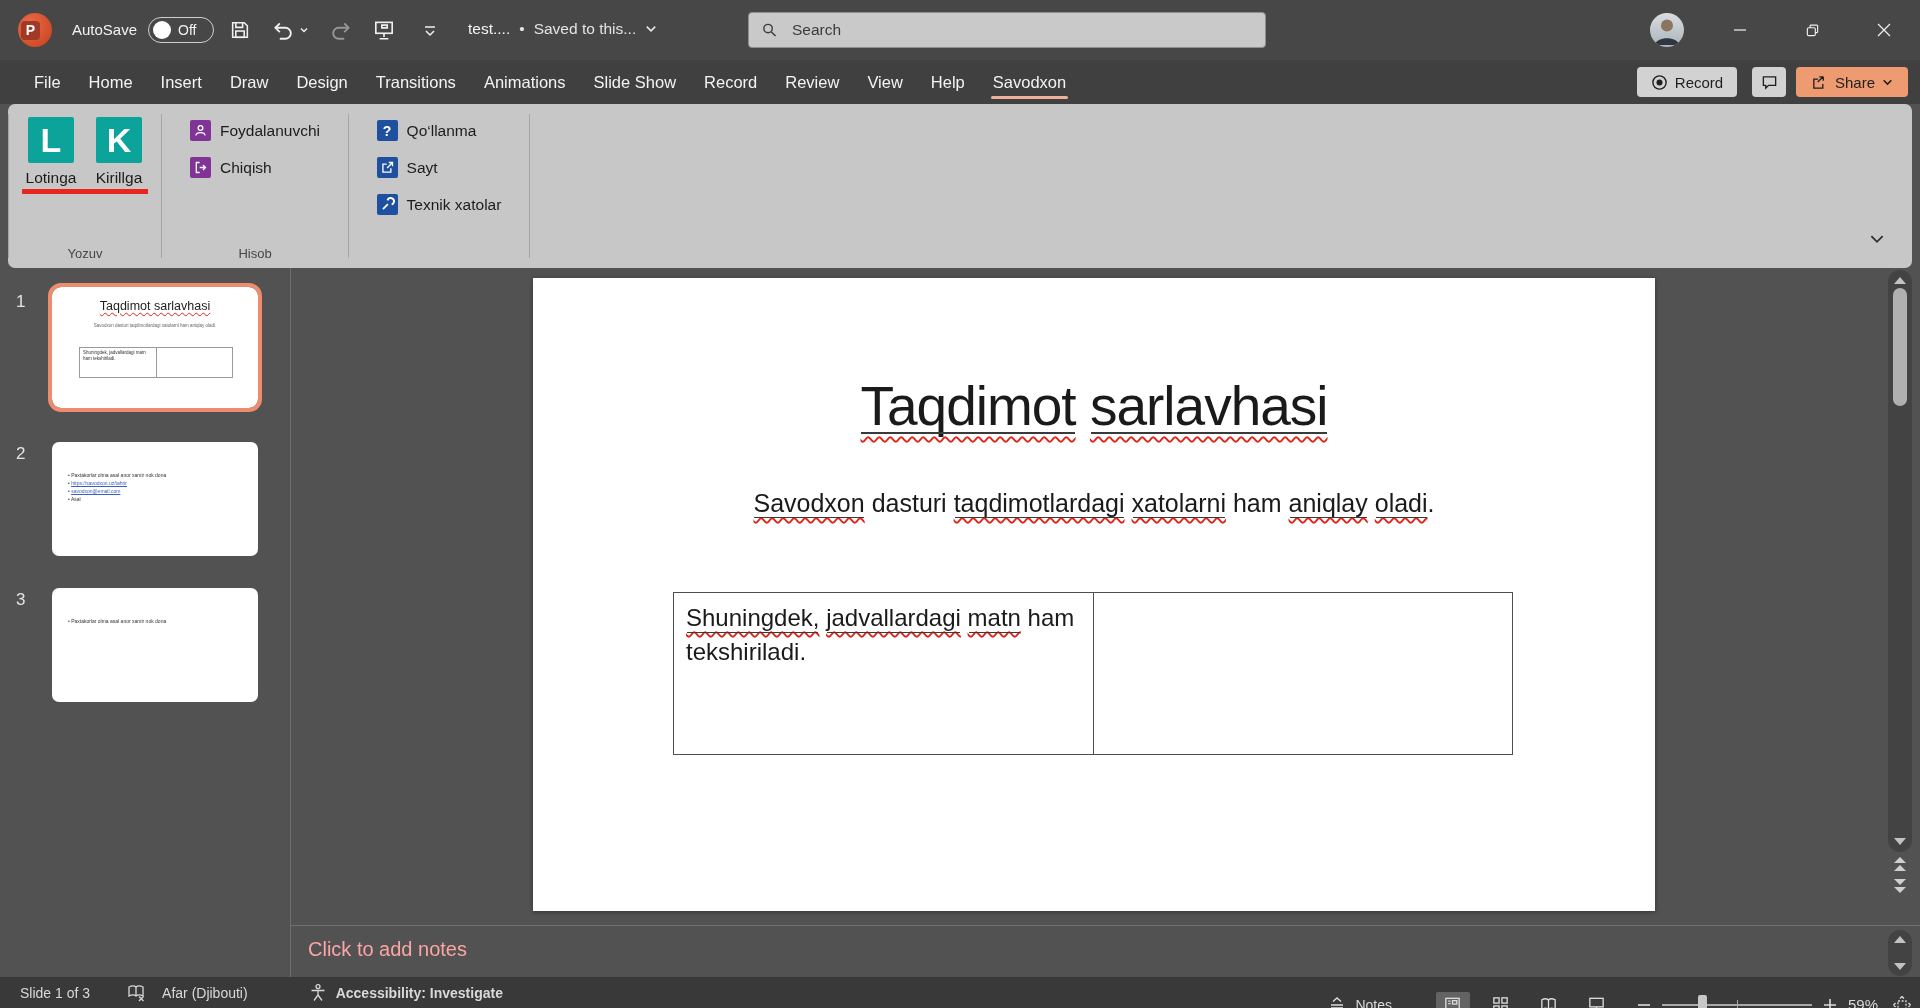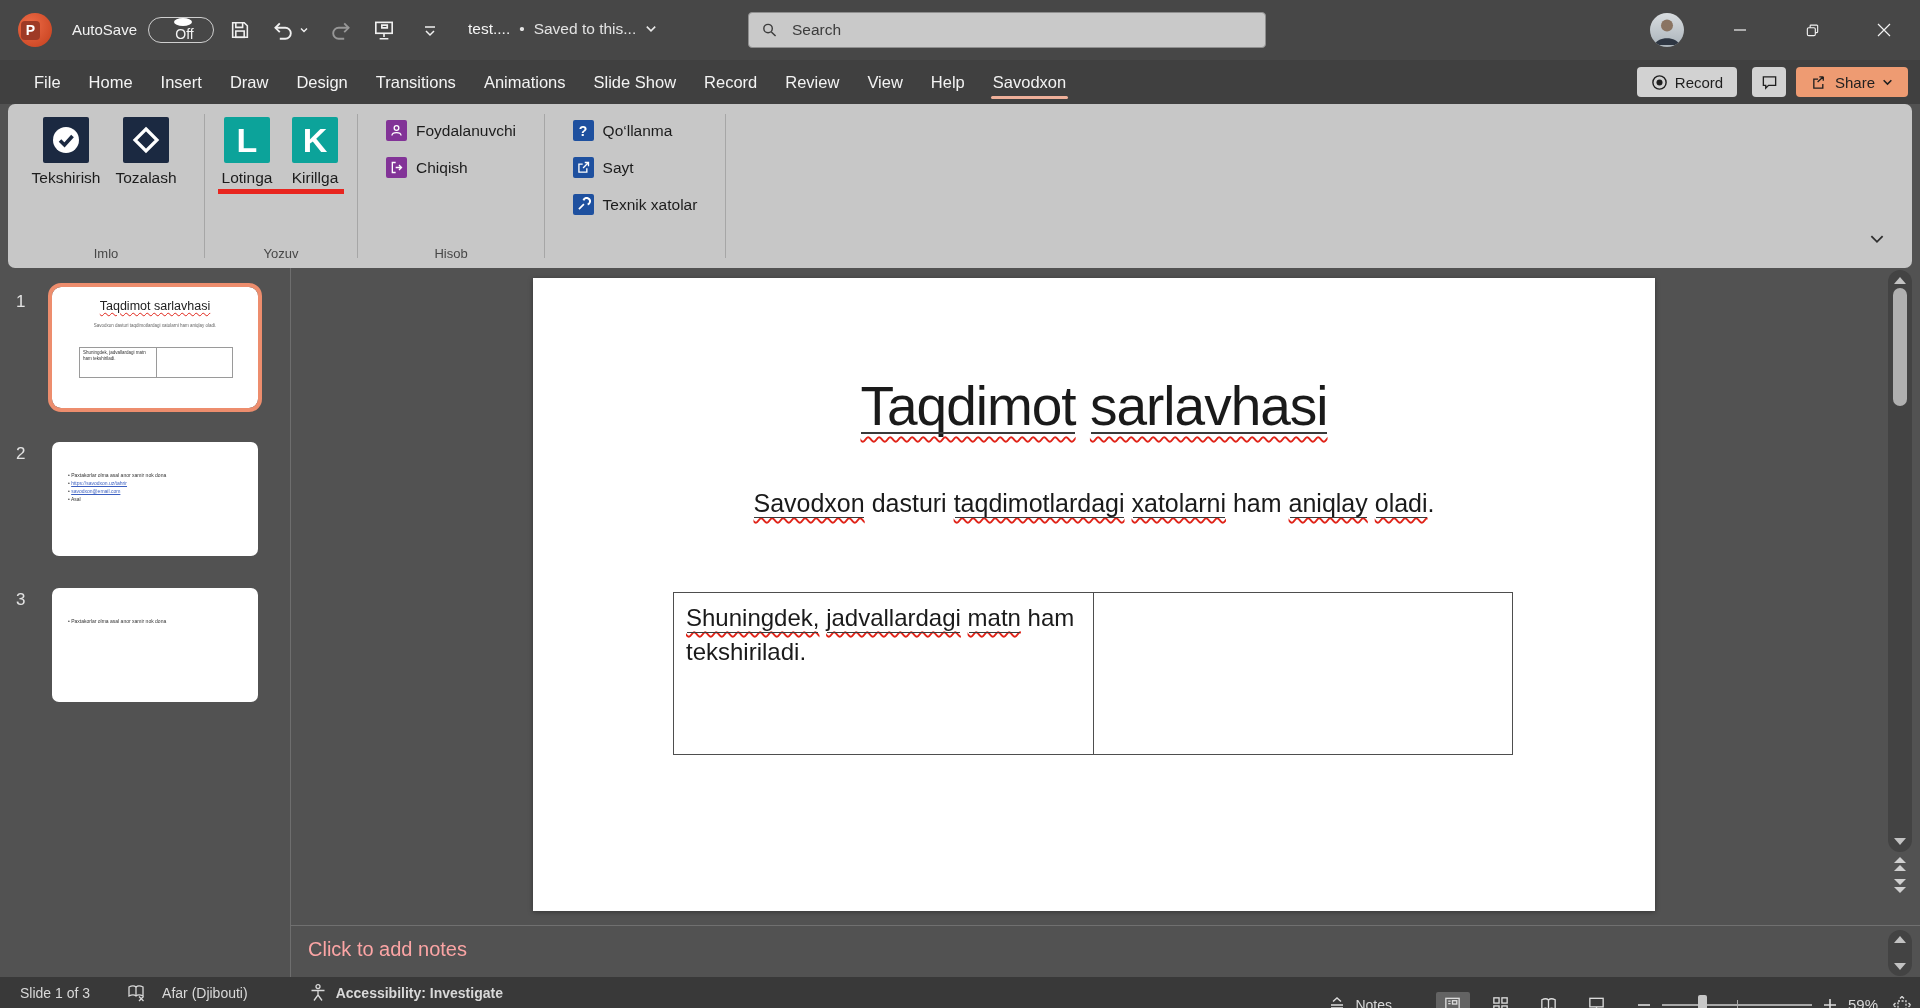--- a/index.html
+++ b/index.html
@@ -12,21 +12,21 @@
   svg { display:block; }
 
   
   .titlebar { position:absolute; left:0; top:0; width:1920px; height:60px; background:#474747; }
   .ppt-logo { position:absolute; left:18px; top:13px; width:34px; height:34px; border-radius:50%;
     background:radial-gradient(circle at 35% 35%, #ee6c47, #c43e1c); }
   .ppt-logo .p-sq { position:absolute; left:3px; top:8px; width:19px; height:19px; border-radius:4px;
     background:#9e3a26; color:#fff; font-weight:bold; font-size:14px; line-height:19px; text-align:center; }
   .autosave-label { position:absolute; left:72px; top:21px; color:#f2f2f2; font-size:15px; }
   .autosave-toggle { position:absolute; left:148px; top:17px; width:66px; height:26px; border:1px solid #cfcfcf;
-    border-radius:13px; display:flex; align-items:center;flex-direction:column; }
+    border-radius:13px; display:flex; align-items:center; }
   .autosave-knob { width:18px; height:18px; border-radius:50%; background:#fff; margin-left:4px; }
   .autosave-state { color:#f2f2f2; font-size:14px; margin-left:7px; }
   .tb-btn { position:absolute; top:16px; width:28px; height:28px; color:#f0f0f0;
     display:flex; align-items:center; justify-content:center; }
   .tb-btn.disabled { color:#979797; }
   .doc-title { position:absolute; left:468px; top:20px; display:flex; align-items:center; gap:9px;
     color:#f5f5f5; font-size:15.5px; }
   .doc-saved { color:#e3e3e3; }
   .doc-sep { color:#e3e3e3; }
   .search-box { position:absolute; left:748px; top:12px; width:518px; height:36px; background:#c9c9c9;
@@ -263,42 +263,20 @@
       <path d="M7 8.5 L13 3 m0 0 h-4.2 M13 3 v4.2"></path>
         <path d="M12.5 10.5 v4.5 h-9.5 v-9.5 h4.5"></path>
     </svg>
     <span>Share</span>
     <svg width="11" height="11" viewBox="0 0 10 10" fill="none" stroke="#1f1f1f" stroke-width="1.4">
         <path d="M1.5 3 l3.5 3.5 3.5-3.5"></path>
       </svg>
   </div>
 
   <div class="ribbon">
-    <div class="rgroup" style="width:196px">
-      <div class="bigrow">
-        <div class="bigbtn">
-          <span class="bigicon navy">
-            <svg width="34" height="34" viewBox="0 0 34 34">
-                <circle cx="17" cy="17" r="13" fill="#fff"></circle>
-              <path d="M11 17.5 l4.5 4.5 8-9" fill="none" stroke="#1b2941" stroke-width="3.6"></path>
-              </svg>
-          </span>
-          <span class="biglabel">Tekshirish</span>
-        </div>
-        <div class="bigbtn">
-          <span class="bigicon navy">
-            <svg width="34" height="34" viewBox="0 0 34 34">
-                <path d="M17 6 L28 17 L17 28 L6 17 Z" fill="none" stroke="#fff" stroke-width="3.2"></path>
-              </svg>
-          </span>
-          <span class="biglabel">Tozalash</span>
-        </div>
-      </div>
-      <div class="rlabel">Imlo</div>
-    </div>
     <div class="rsep"></div>
 
     <div class="rgroup" style="width:152px">
       <div class="bigrow">
         <div class="bigbtn" style="width:64px">
           <span class="bigicon teal">L</span>
           <span class="biglabel">Lotinga</span>
         </div>
         <div class="bigbtn" style="width:64px">
           <span class="bigicon teal">K</span>

